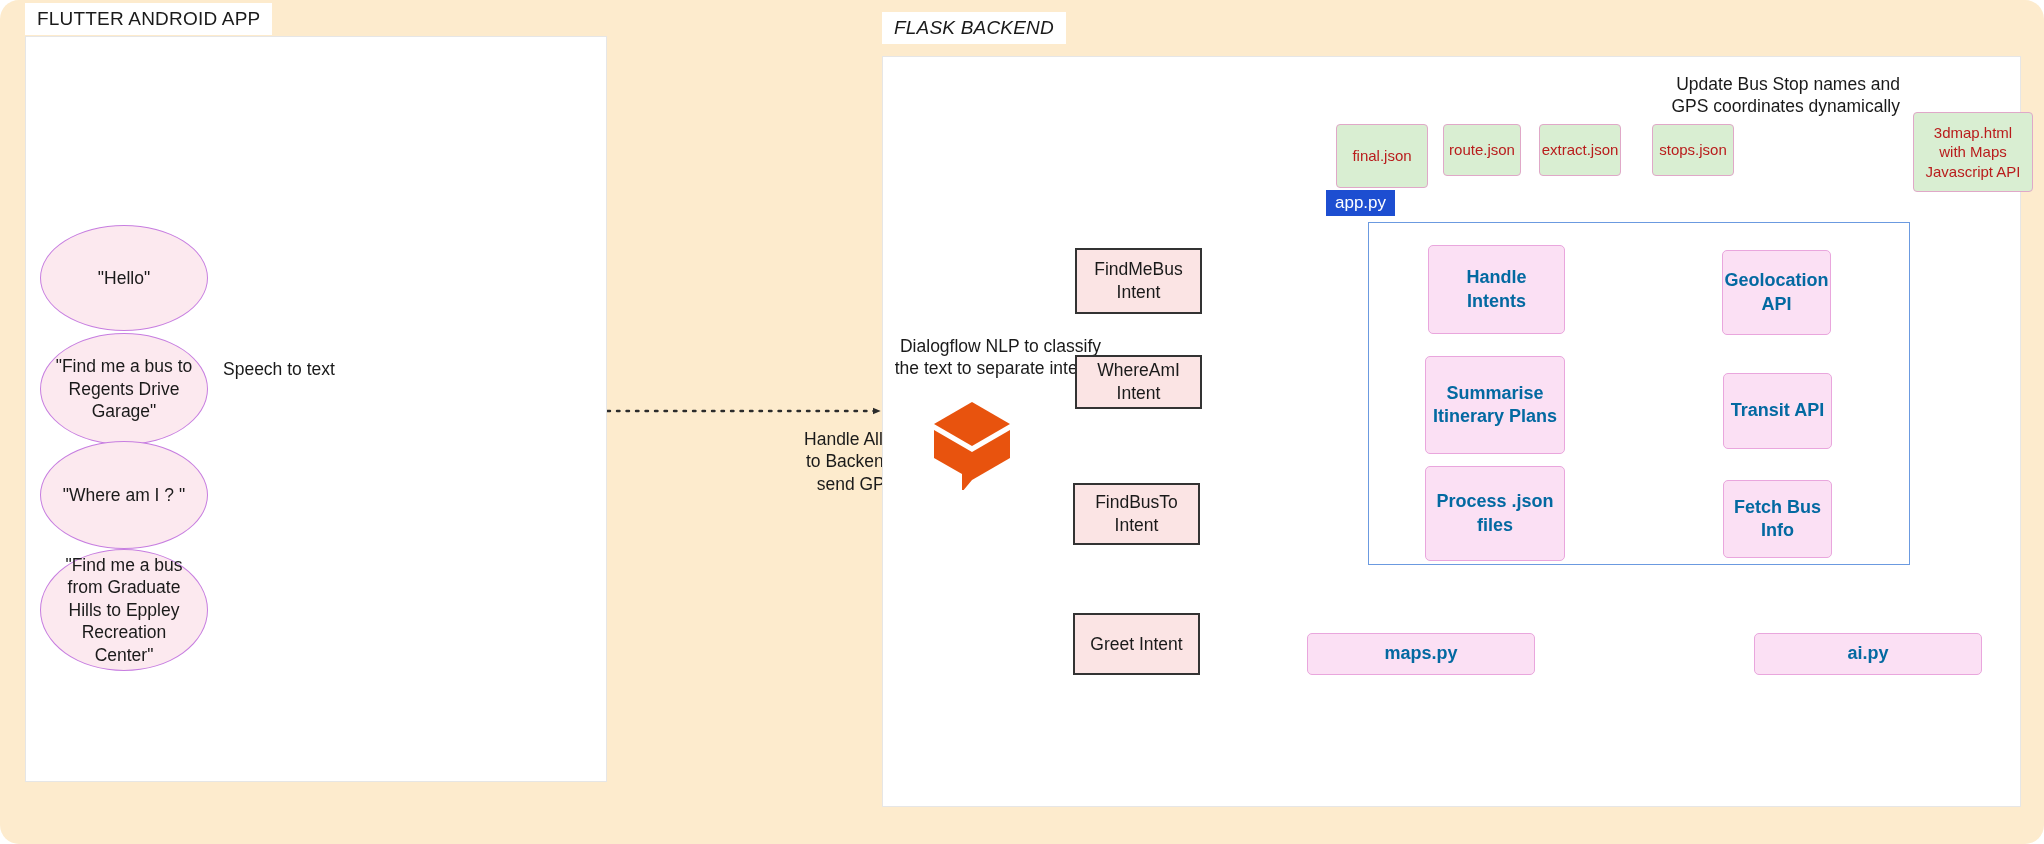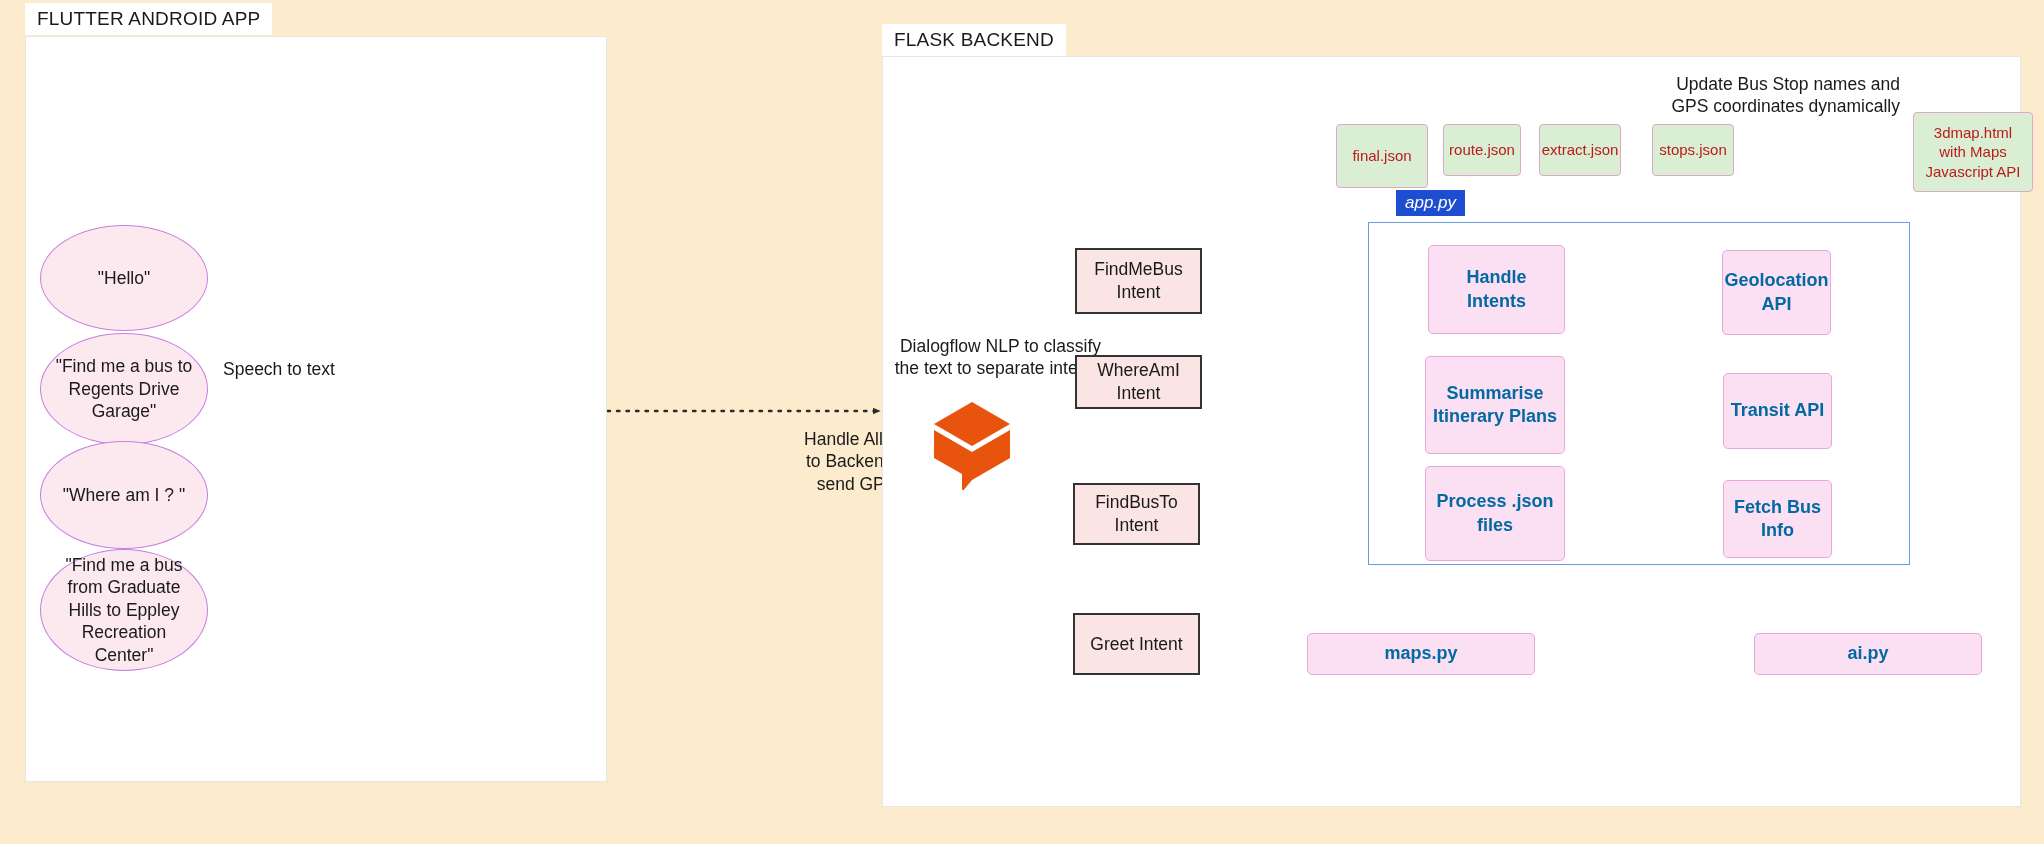--- a/index.html
+++ b/index.html
@@ -7,20 +7,21 @@
     padding: 0;
     background: #ffffff;
   }
   #canvas {
     position: relative;
     width: 2044px;
     height: 844px;
     background: #fdebcd;
     font-family: "Liberation Sans", sans-serif;
     overflow: hidden;
+    border-radius: 19px;
   }
   
   .panel {
     position: absolute;
     background: #ffffff;
     border: 1px solid #e6e6e6;
   }
   .panel-title {
     position: absolute;
     background: #ffffff;
@@ -173,21 +174,21 @@
   <div class="ellipse" style="left:40px; top:549px; width:168px; height:122px;">"Find me a bus from Graduate Hills to Eppley Recreation Center"</div>
 
   <div class="label left" style="left:223px; top:358px; width:180px;">Speech to text</div>
 
 
   <div class="label" style="left:610px; top:428px; width:410px;">Handle All Intents, Frontend
 to Backend API processing,
 send GPS coordinates etc</div>
 
   <div class="panel" style="left:882px; top:56px; width:1137px; height:749px;"></div>
-  <div class="panel-title" style="left:882px; top:24px;">FLASK BACKEND</div>
+  <div class="panel-title" style="left:882px; top:12px;font-style:italic;">FLASK BACKEND</div>
 
   <div class="label" style="left:876px; top:335px; width:225px;">Dialogflow NLP to classify
 the text to separate intents</div>
 
   <div class="dialogflow-icon" style="left:930px; top:400px; width:84px; height:90px;">
     <svg width="84" height="90" viewBox="0 0 84 90">
       <polygon points="42,2 80,24 42,46 4,24" fill="#e8530e"></polygon>
       <polygon points="4,30 42,52 42,80 32,92 32,74 4,58" fill="#e8530e"></polygon>
       <polygon points="80,30 80,58 42,80 42,52" fill="#e8530e"></polygon>
     </svg>
@@ -211,21 +212,21 @@
   <div class="box-green" style="left:1632px; top:124px; width:82px; height:52px;">stops.json</div>
 
   <div class="label" style="left:1660px; top:73px; width:240px;">Update Bus Stop names and
 GPS coordinates dynamically</div>
 
   <div class="box-green" style="left:1893px; top:112px; width:120px; height:80px; white-space:pre-line;">3dmap.html
 with Maps
 Javascript API</div>
 
   <div class="container-blue" style="left:1368px; top:222px; width:540px; height:341px;"></div>
-  <div class="tag-blue" style="left:1396px; top:190px;font-style:italic;">app.py</div>
+  <div class="tag-blue" style="left:1326px; top:190px;">app.py</div>
 
   <div class="box-pink" style="left:1428px; top:245px; width:137px; height:89px; white-space:pre-line;">Handle Intents</div>
 
   <div class="box-pink" style="left:1425px; top:356px; width:140px; height:98px; white-space:pre-line;">Summarise
 Itinerary Plans</div>
 
   <div class="box-pink" style="left:1425px; top:466px; width:140px; height:95px; white-space:pre-line;">Process .json
 files</div>
 
   <div class="box-pink" style="left:1722px; top:250px; width:109px; height:85px; white-space:pre-line;">Geolocation

